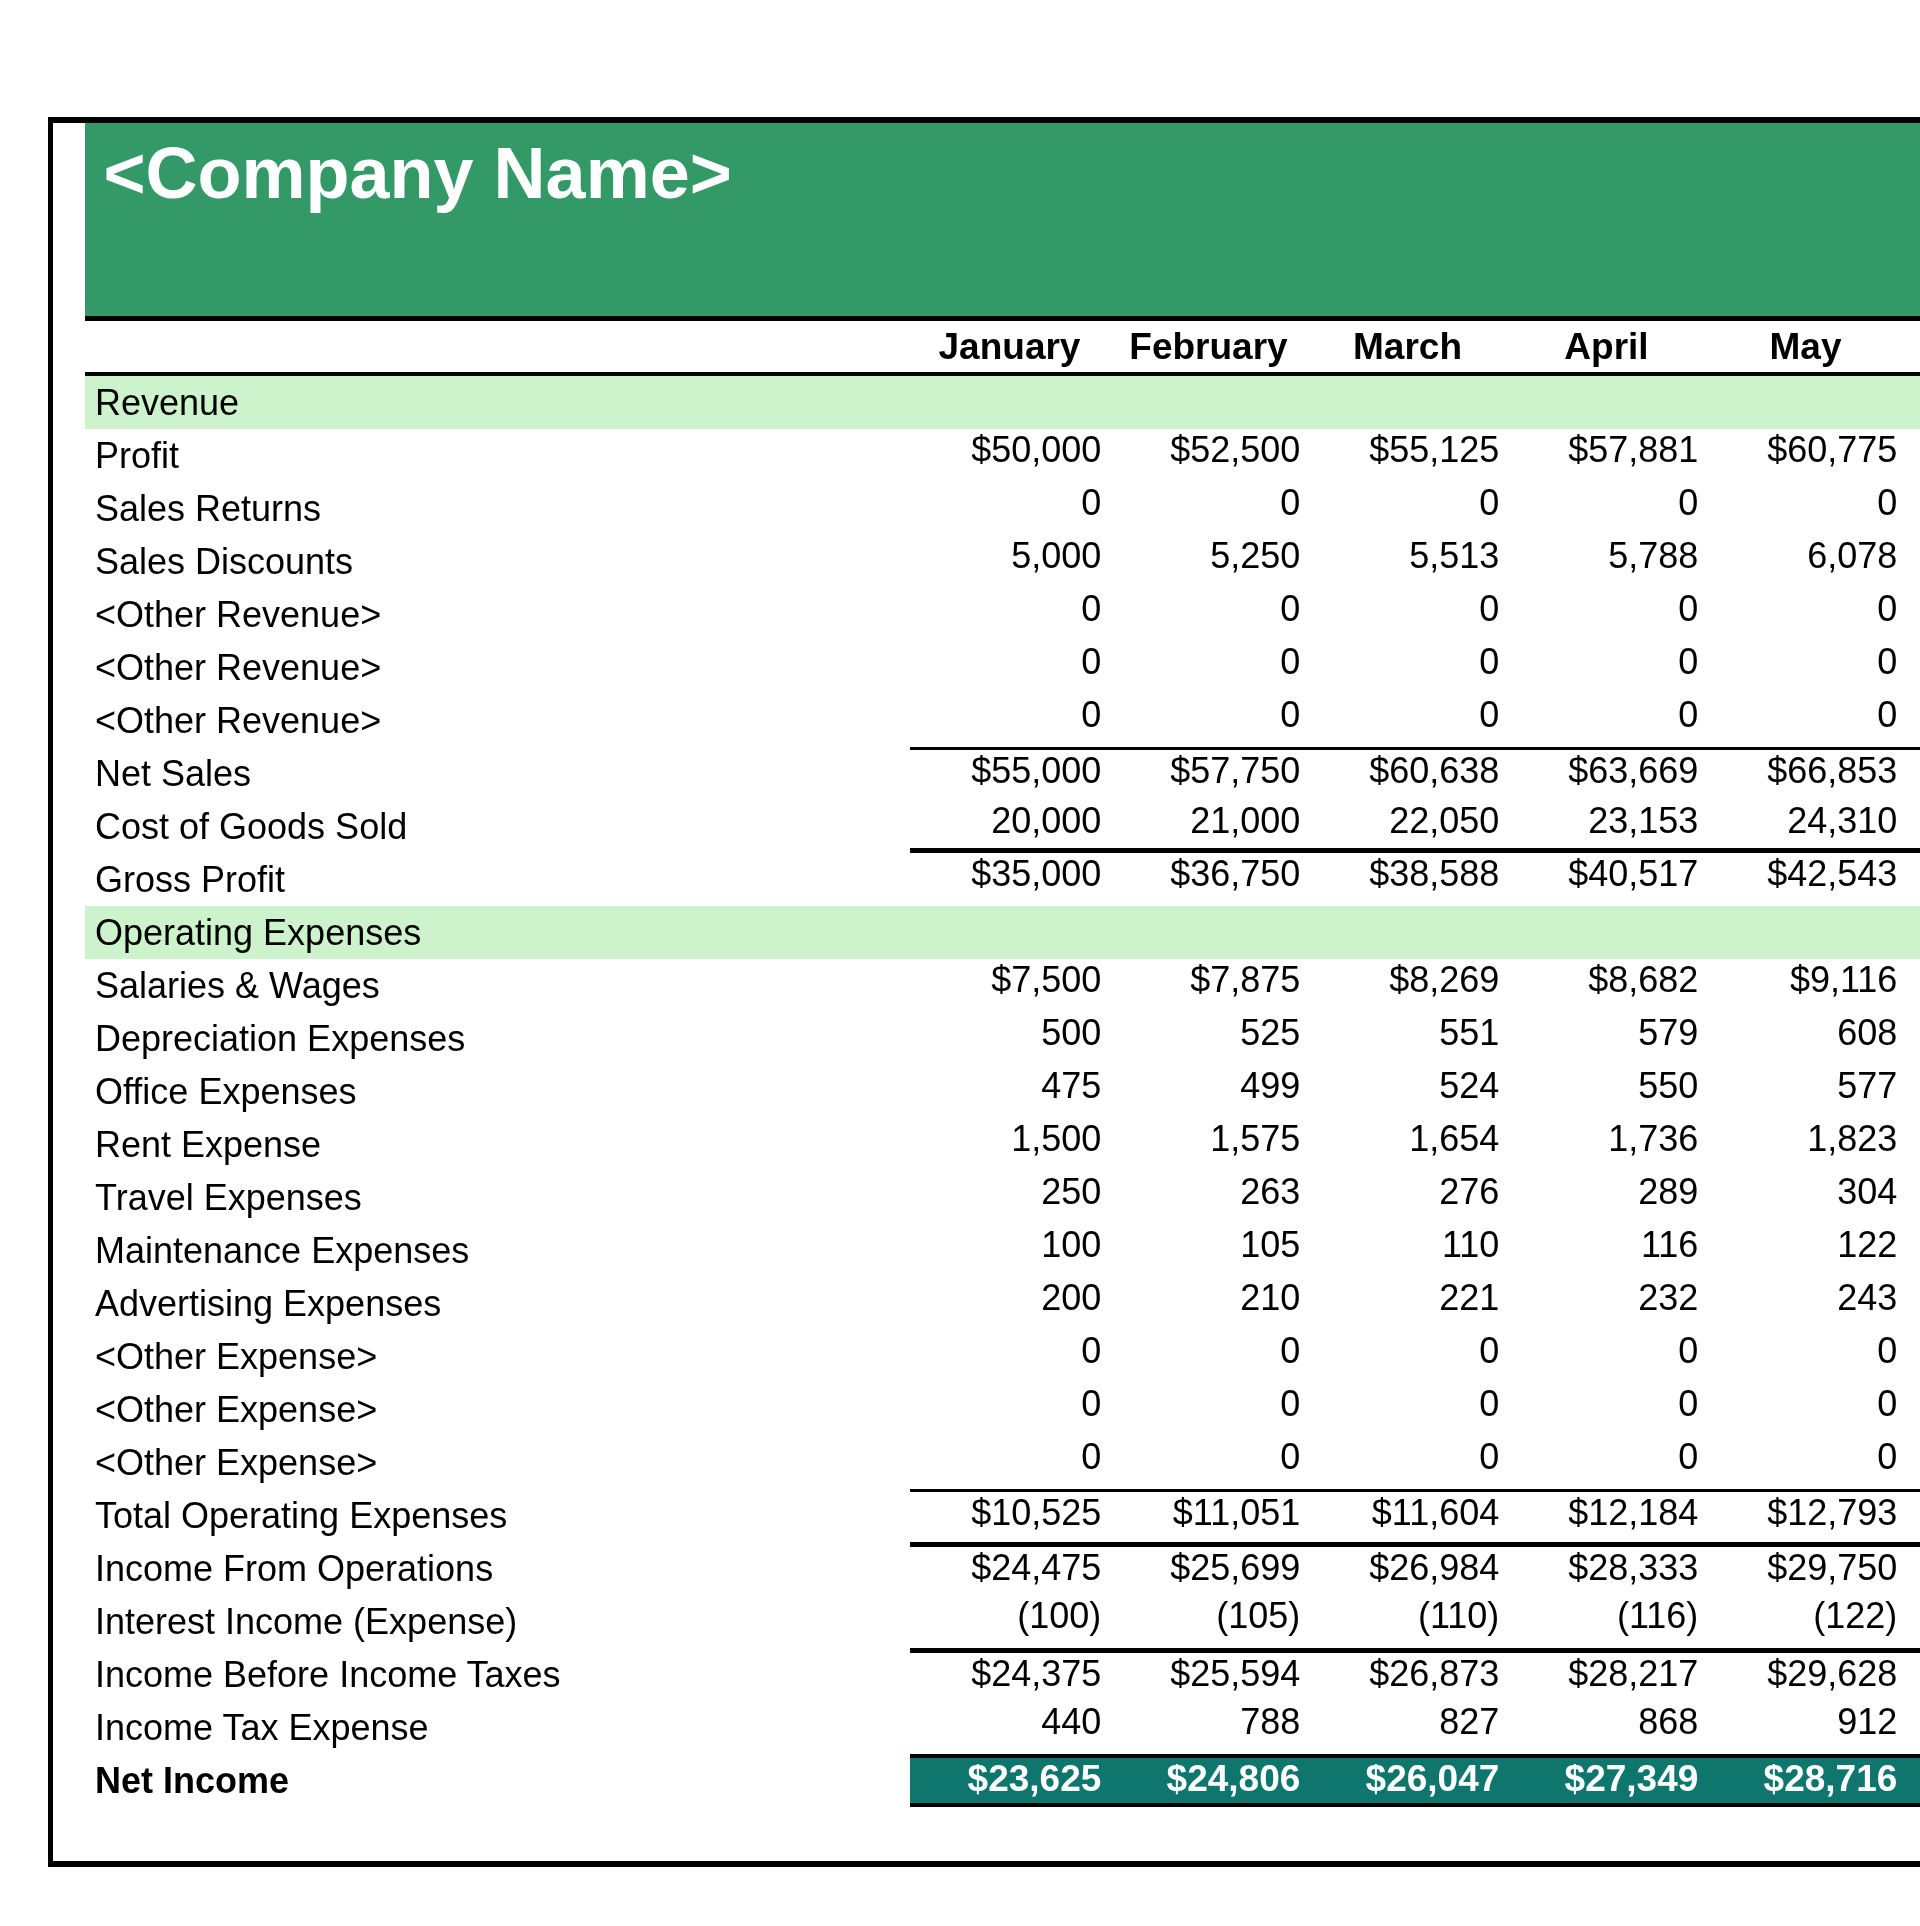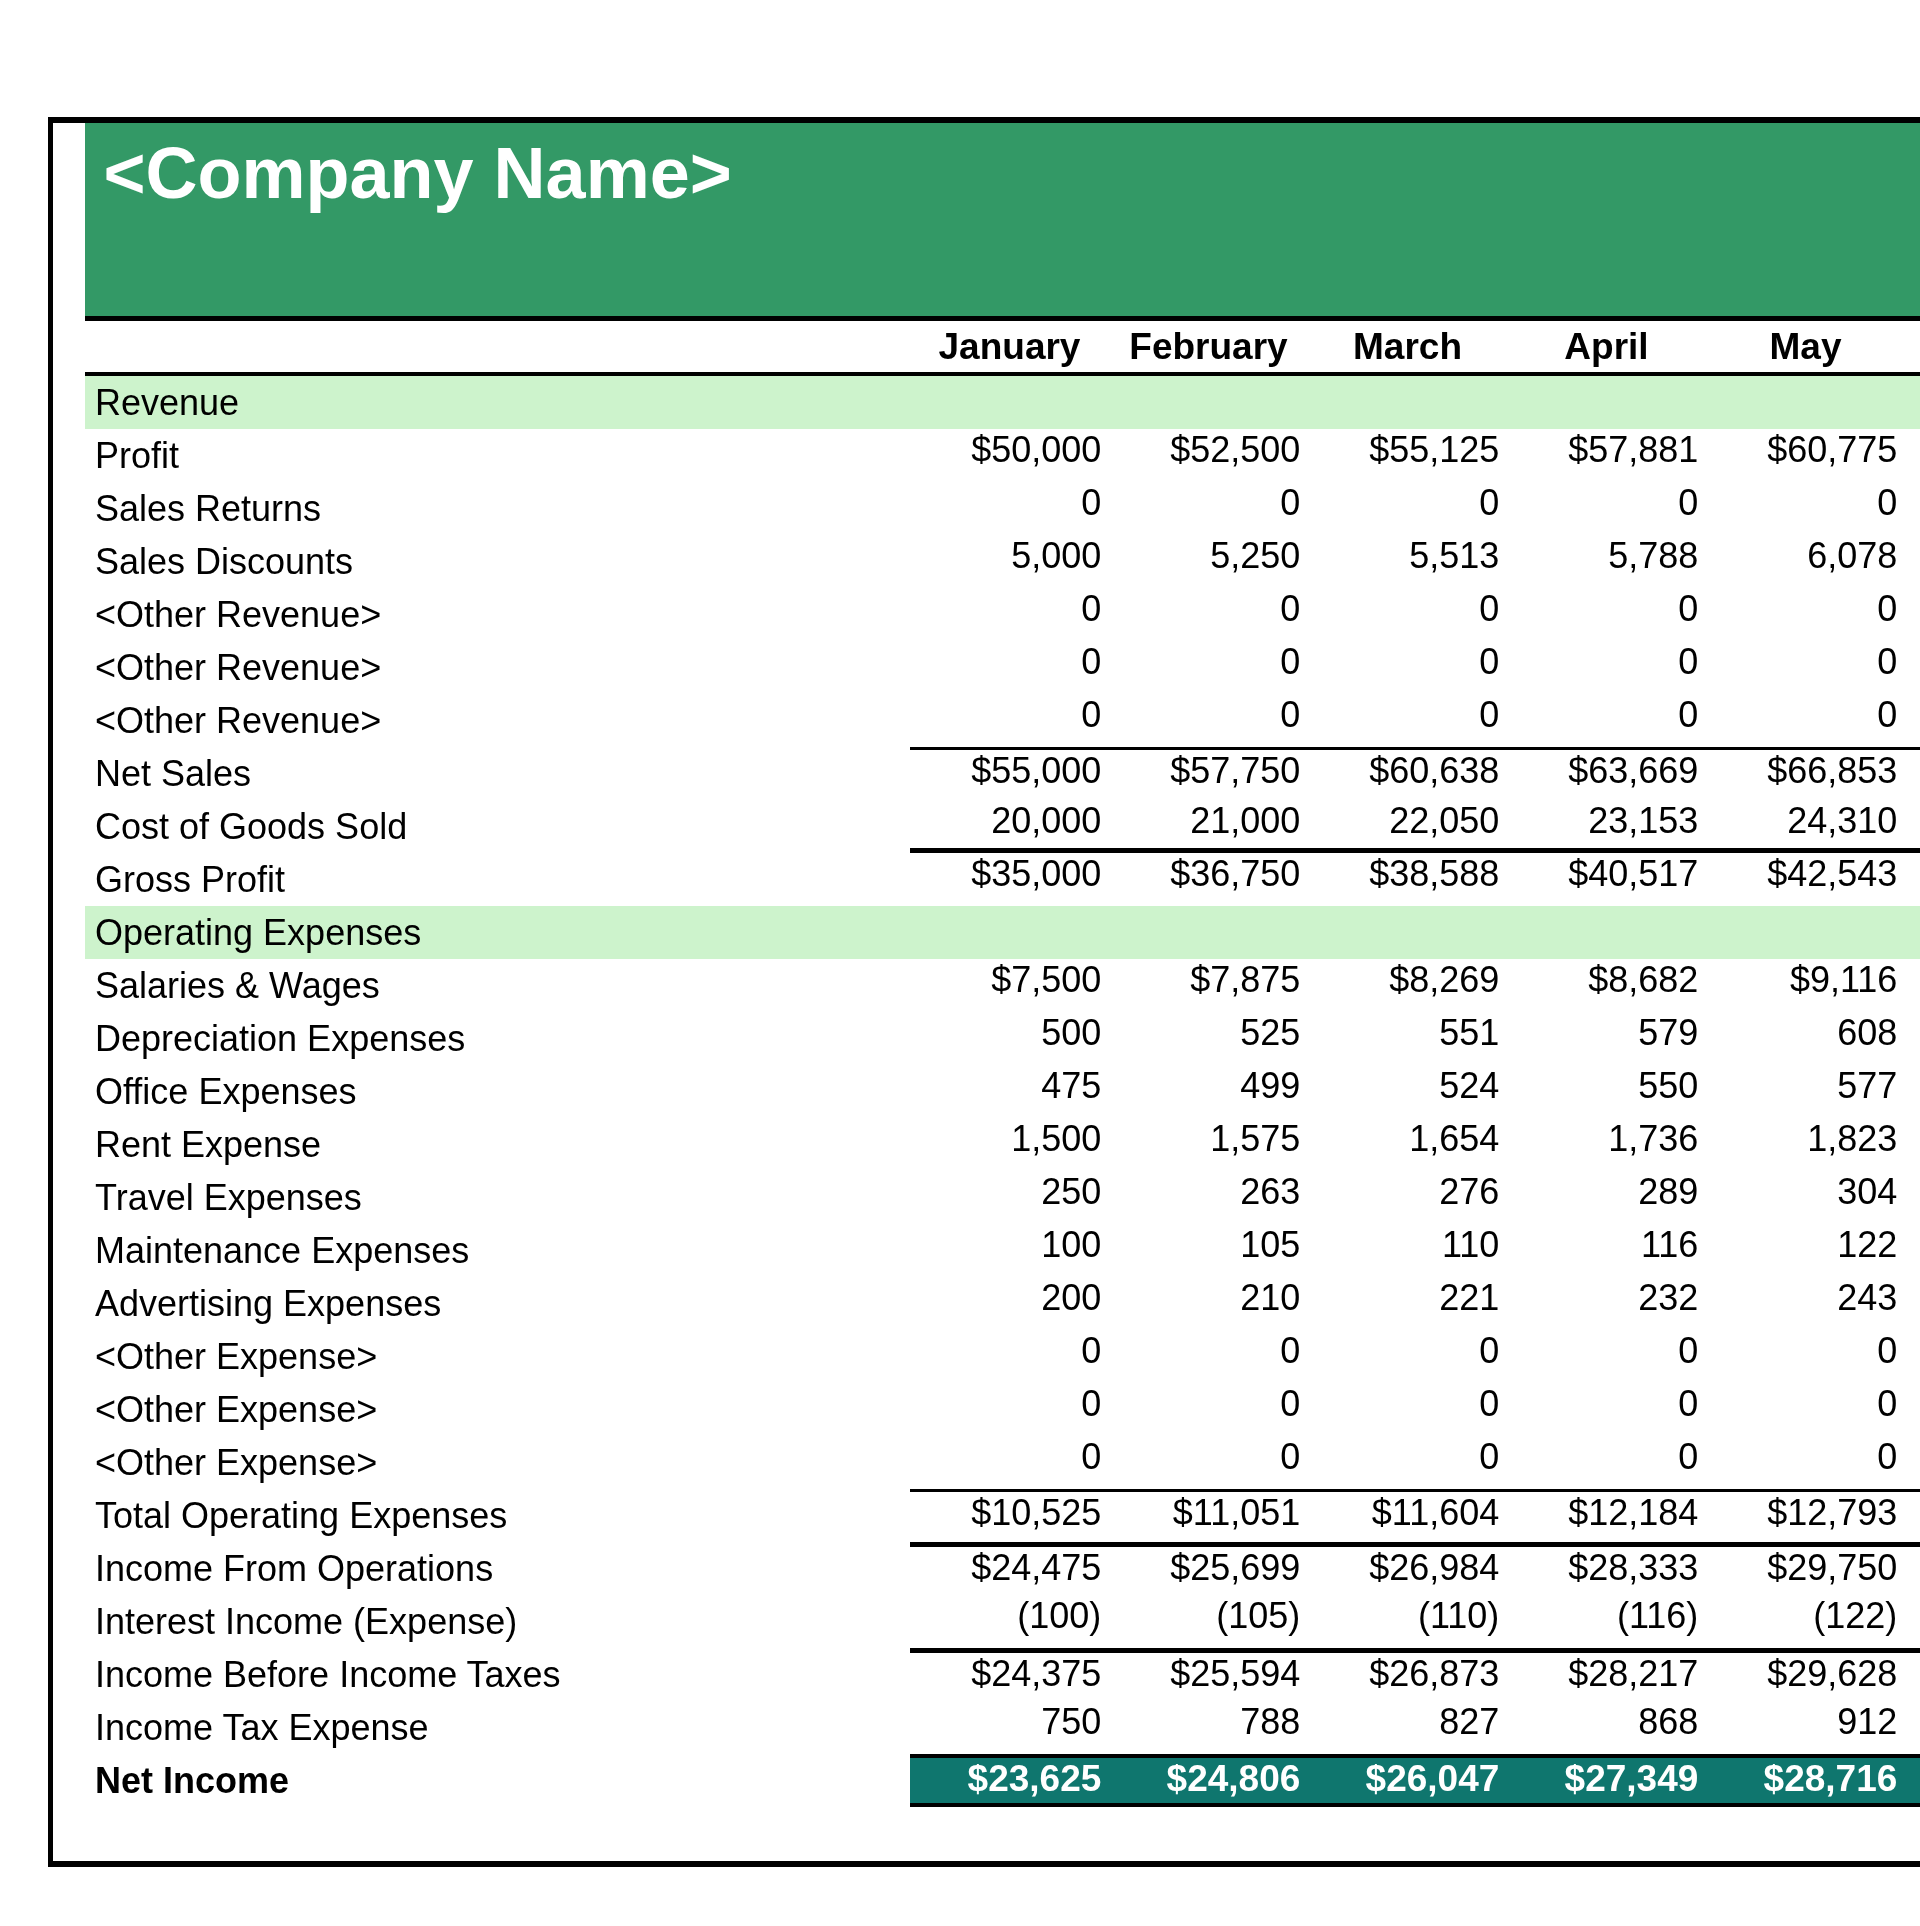--- a/index.html
+++ b/index.html
@@ -315,21 +315,21 @@
           <div class="val">$25,594</div>
           <div class="val">$26,873</div>
           <div class="val">$28,217</div>
           <div class="val">$29,628</div>
           <div class="valstub"></div>
         </div>
       </div>
       <div class="row">
         <div class="labelcol label-cell">Income Tax Expense</div>
         <div class="nums">
-          <div class="val">750</div>
+          <div class="val">440</div>
           <div class="val">788</div>
           <div class="val">827</div>
           <div class="val">868</div>
           <div class="val">912</div>
           <div class="valstub"></div>
         </div>
       </div>
       <div class="row net">
         <div class="labelcol label-cell">Net Income</div>
         <div class="nums" style="background: #0f766e;">

